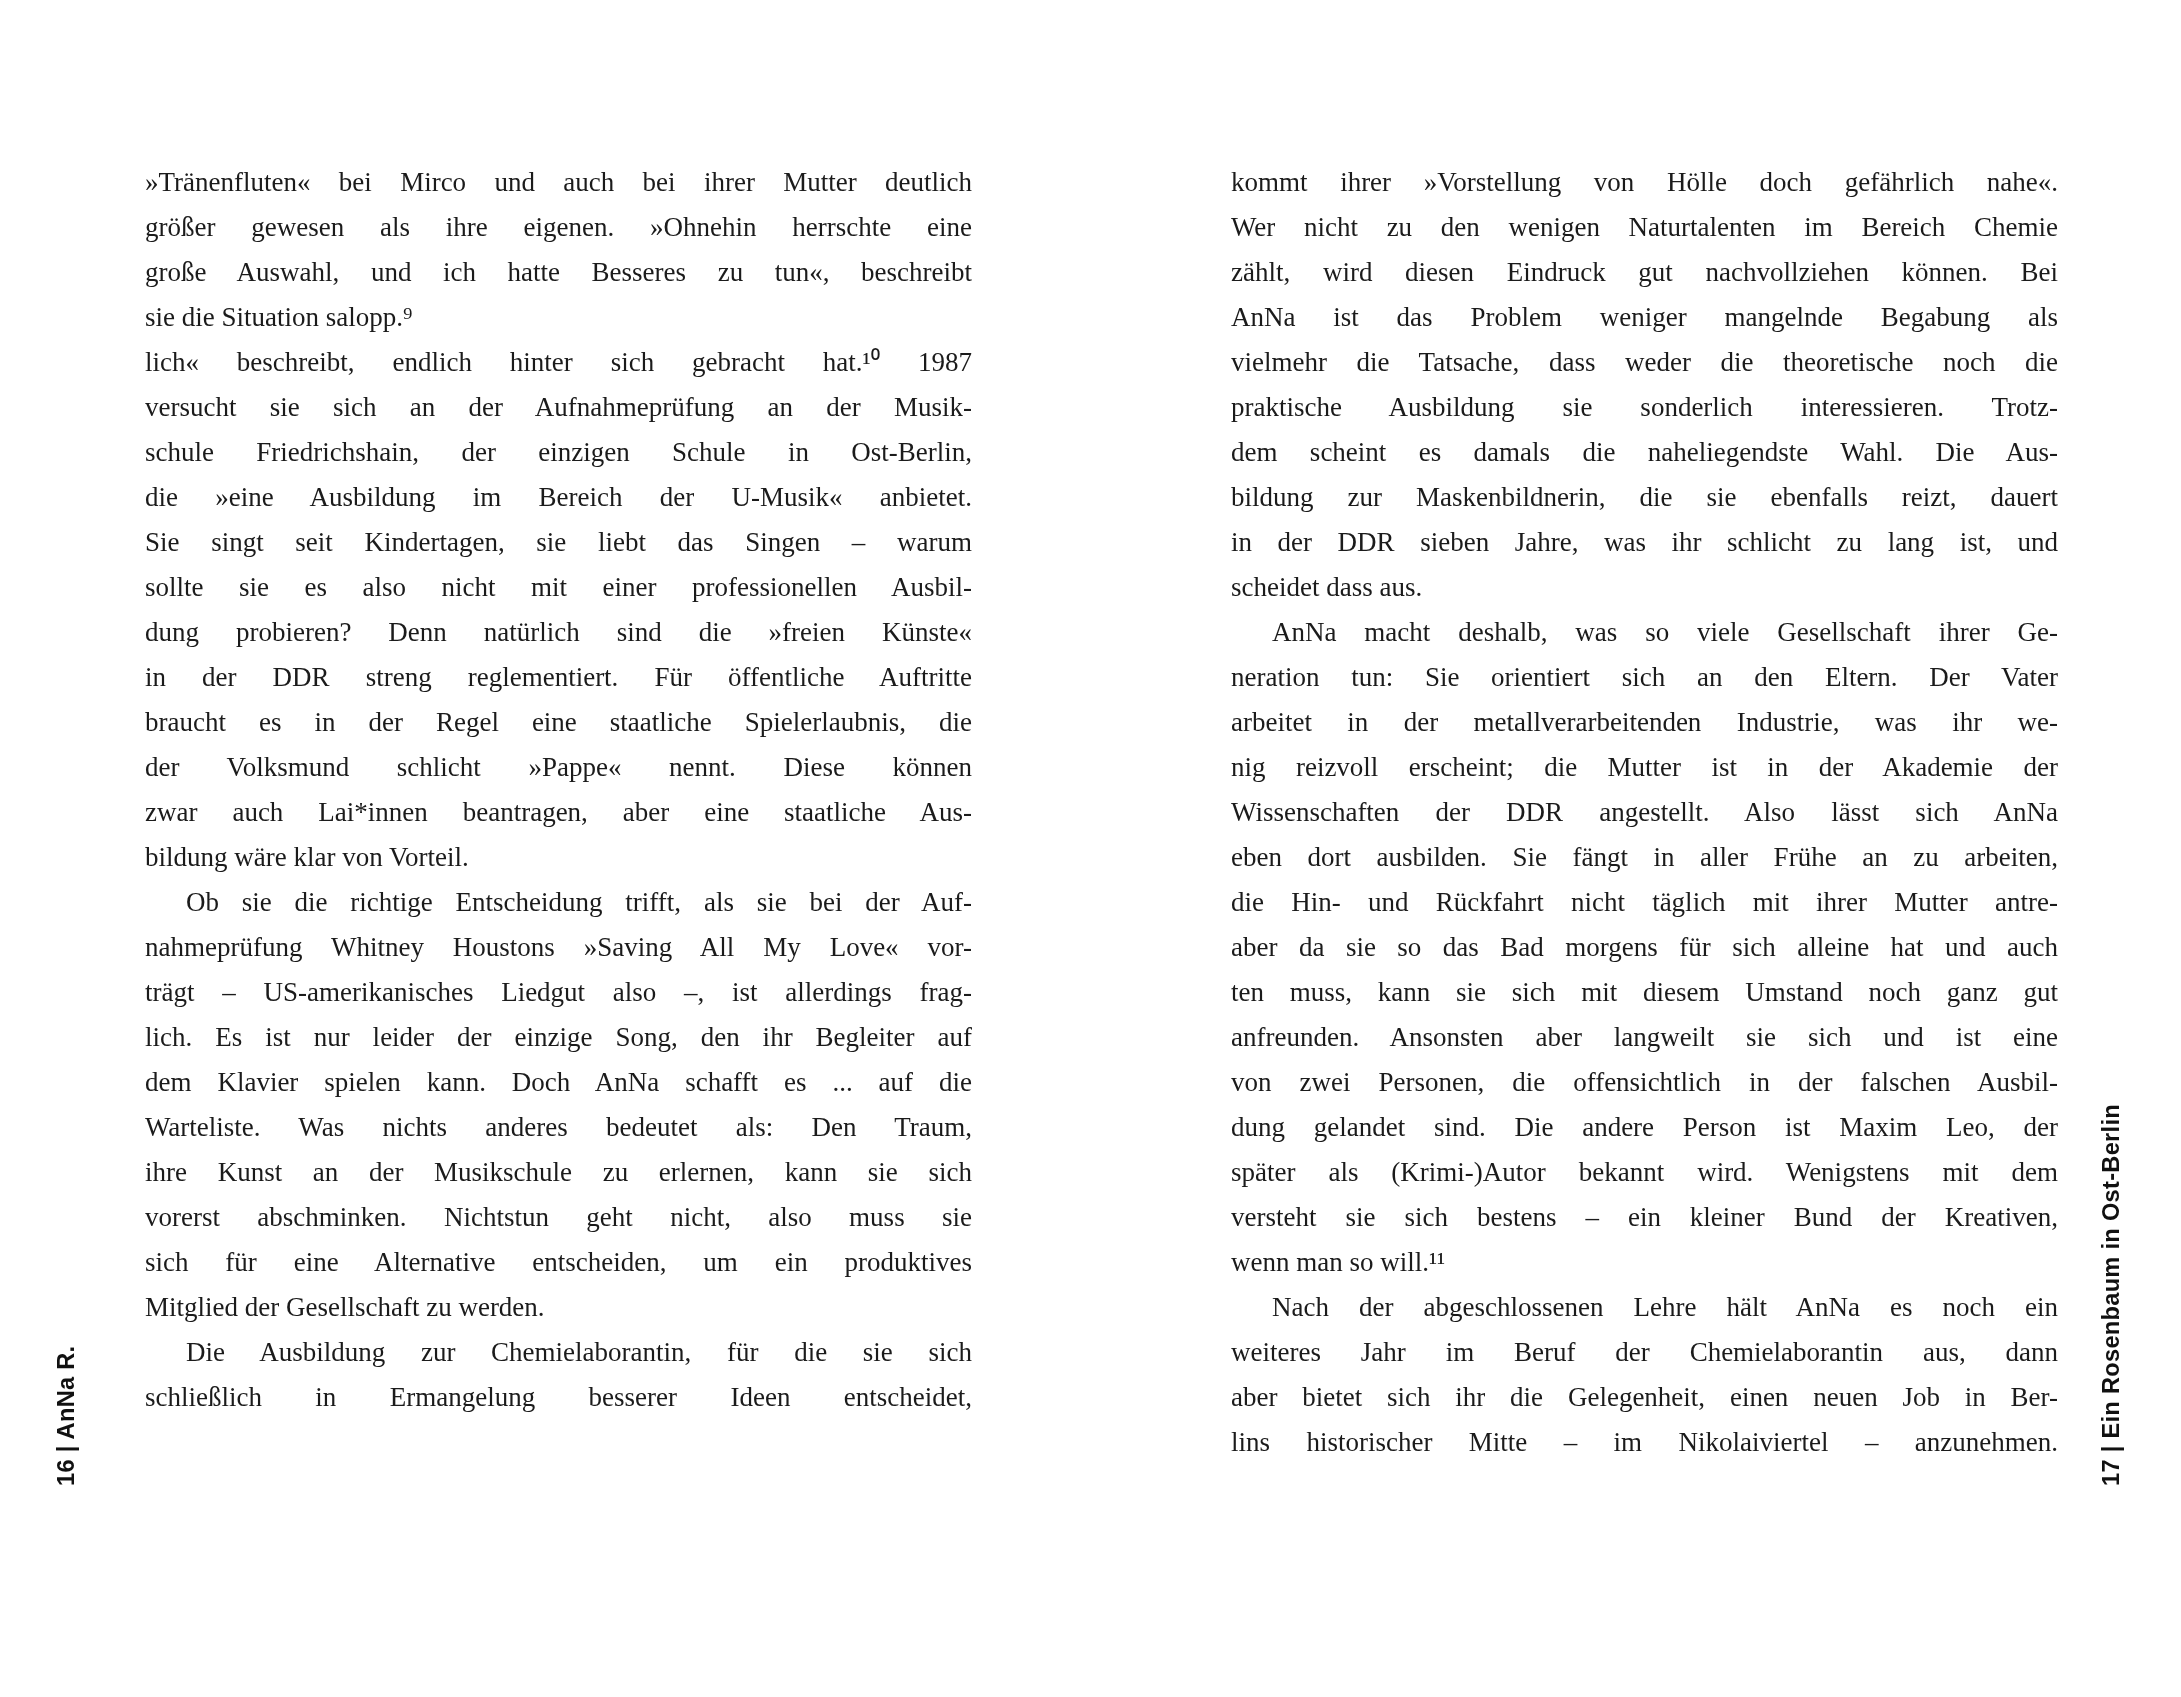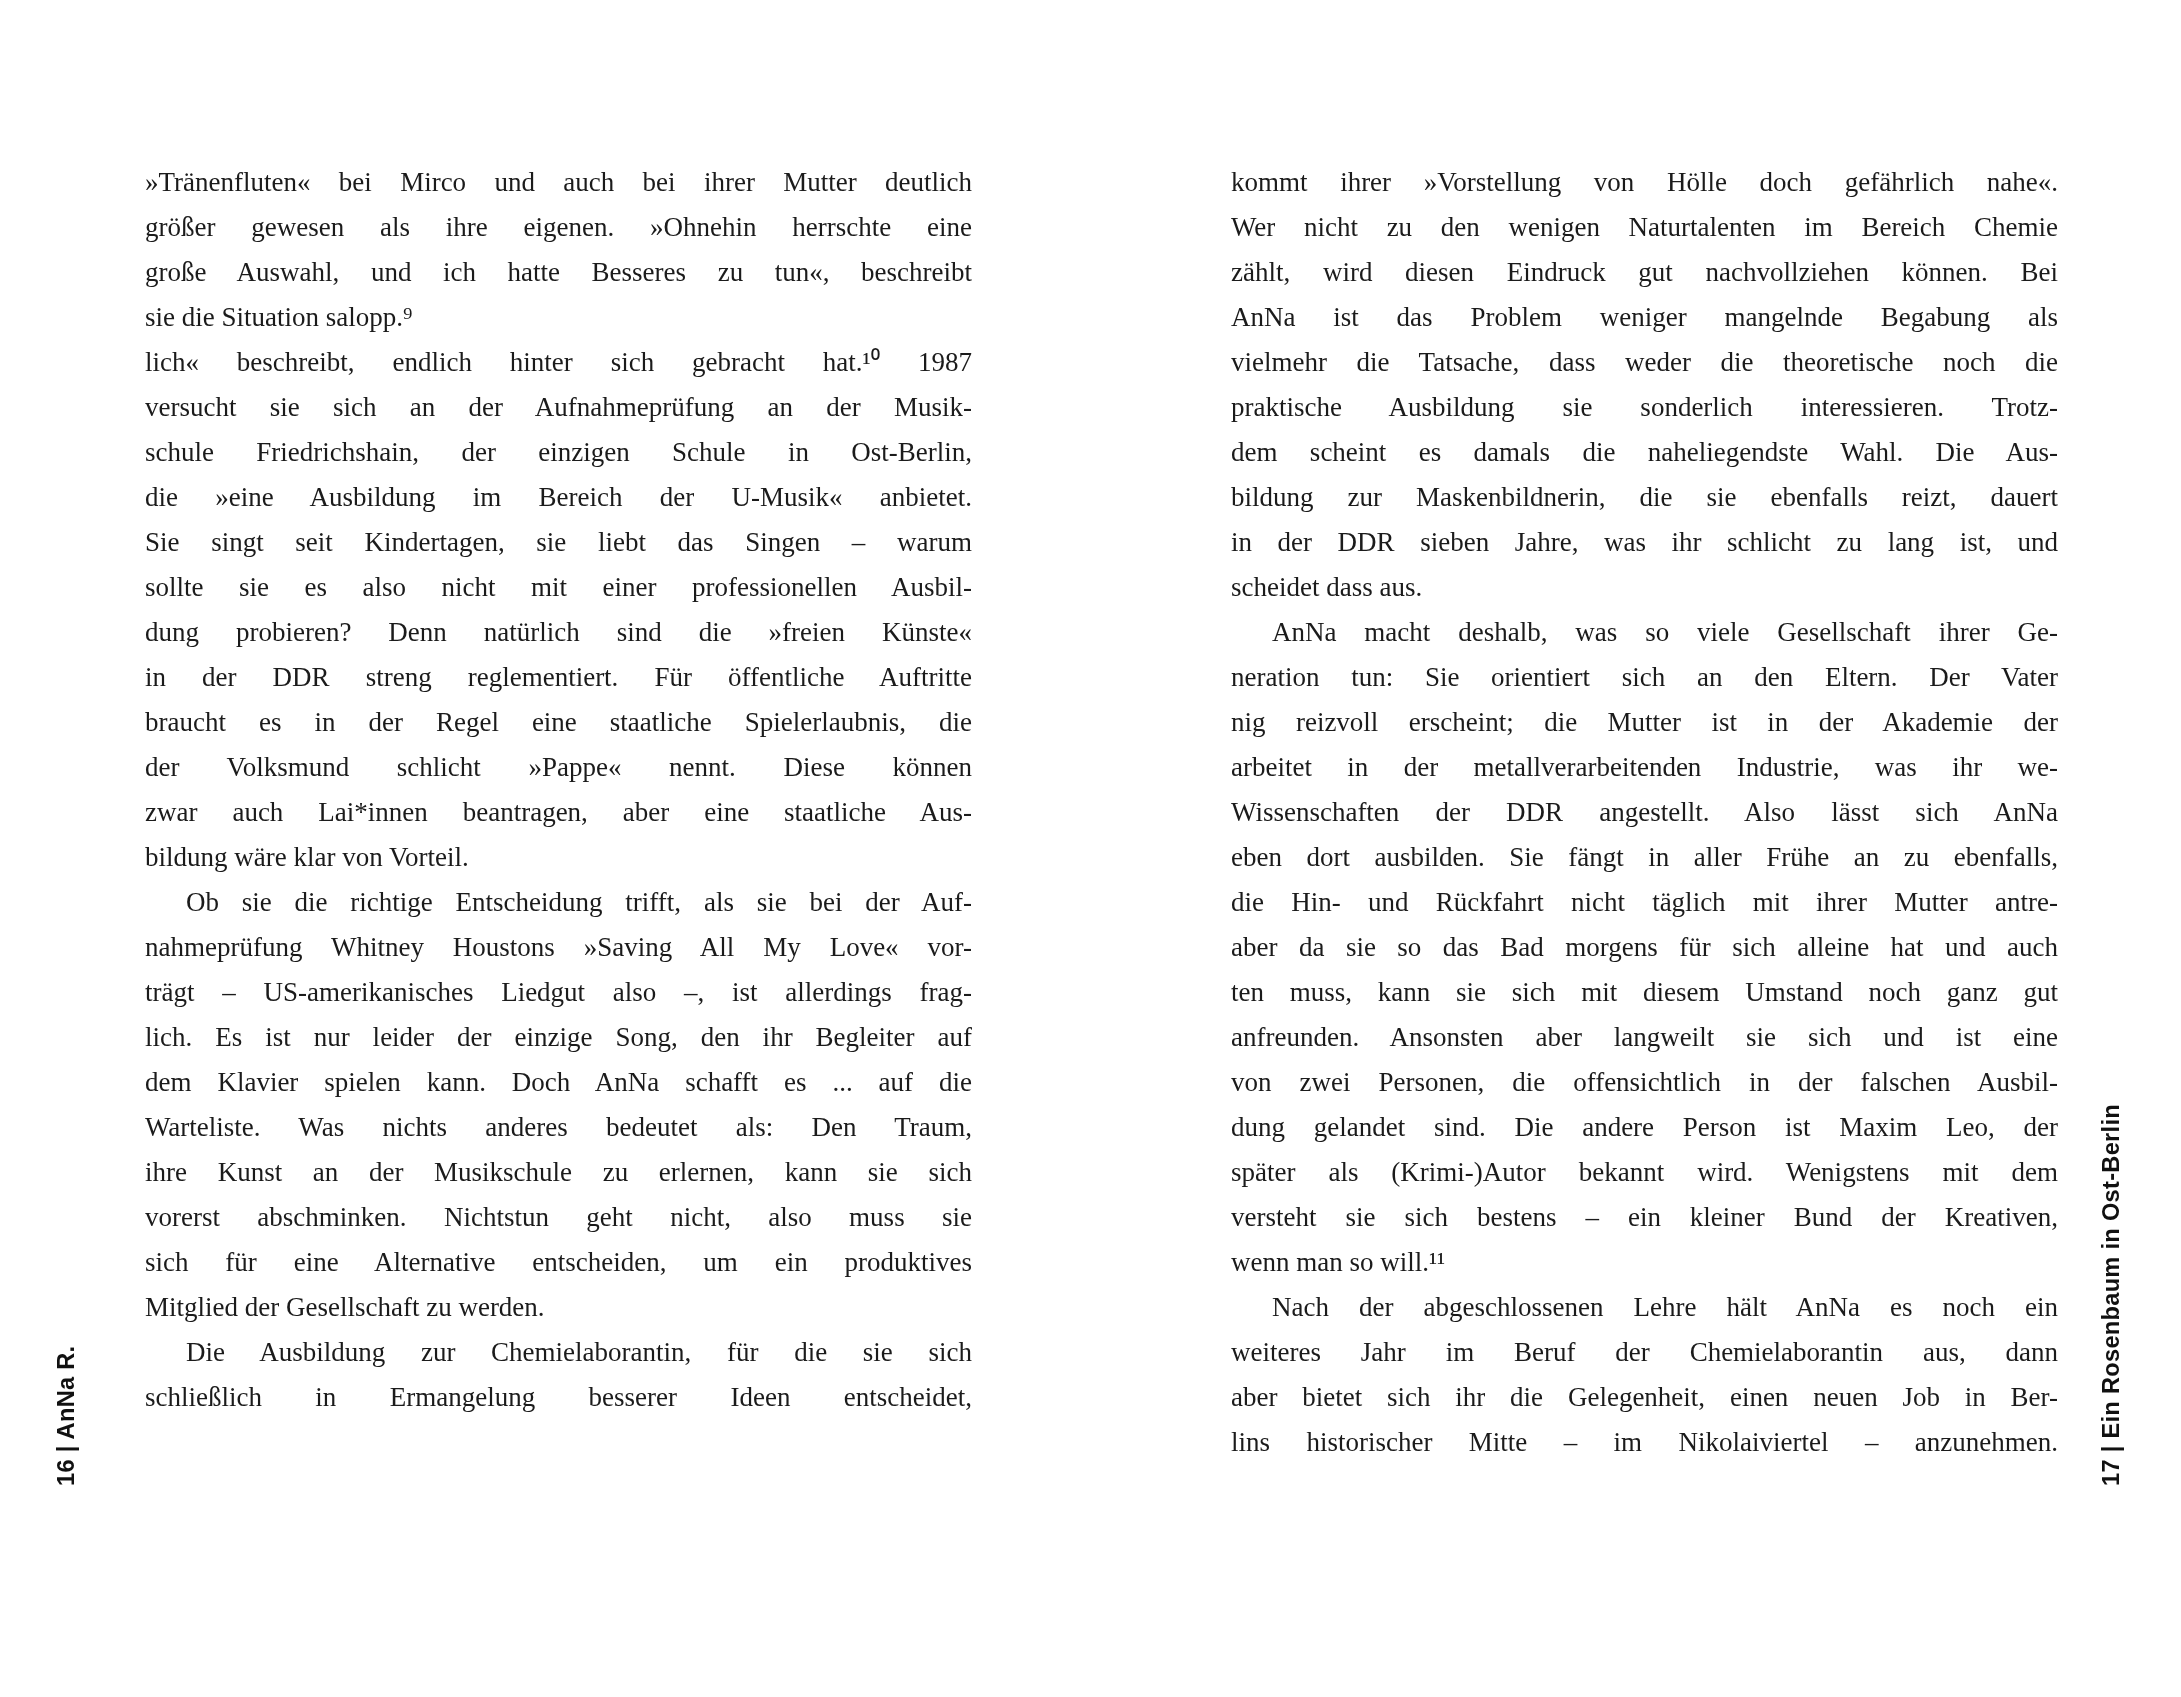--- a/index.html
+++ b/index.html
@@ -102,24 +102,24 @@
         <div class="line">zählt, wird diesen Eindruck gut nachvollziehen können. Bei</div>
         <div class="line">AnNa ist das Problem weniger mangelnde Begabung als</div>
         <div class="line">vielmehr die Tatsache, dass weder die theoretische noch die</div>
         <div class="line">praktische Ausbildung sie sonderlich interessieren. Trotz-</div>
         <div class="line">dem scheint es damals die naheliegendste Wahl. Die Aus-</div>
         <div class="line">bildung zur Maskenbildnerin, die sie ebenfalls reizt, dauert</div>
         <div class="line">in der DDR sieben Jahre, was ihr schlicht zu lang ist, und</div>
         <div class="line last">scheidet dass aus.</div>
         <div class="line indent">AnNa macht deshalb, was so viele Gesellschaft ihrer Ge-</div>
         <div class="line">neration tun: Sie orientiert sich an den Eltern. Der Vater</div>
+        <div class="line">arbeitet in der metallverarbeitenden Industrie, was ihr we-</div>
         <div class="line">nig reizvoll erscheint; die Mutter ist in der Akademie der</div>
-        <div class="line">arbeitet in der metallverarbeitenden Industrie, was ihr we-</div>
         <div class="line">Wissenschaften der DDR angestellt. Also lässt sich AnNa</div>
-        <div class="line">eben dort ausbilden. Sie fängt in aller Frühe an zu ebenfalls,</div>
+        <div class="line">eben dort ausbilden. Sie fängt in aller Frühe an zu arbeiten,</div>
         <div class="line">die Hin- und Rückfahrt nicht täglich mit ihrer Mutter antre-</div>
         <div class="line">aber da sie so das Bad morgens für sich alleine hat und auch</div>
         <div class="line">ten muss, kann sie sich mit diesem Umstand noch ganz gut</div>
         <div class="line">anfreunden. Ansonsten aber langweilt sie sich und ist eine</div>
         <div class="line">von zwei Personen, die offensichtlich in der falschen Ausbil-</div>
         <div class="line">dung gelandet sind. Die andere Person ist Maxim Leo, der</div>
         <div class="line">später als (Krimi-)Autor bekannt wird. Wenigstens mit dem</div>
         <div class="line">versteht sie sich bestens – ein kleiner Bund der Kreativen,</div>
         <div class="line last">wenn man so will.¹¹</div>
         <div class="line indent">Nach der abgeschlossenen Lehre hält AnNa es noch ein</div>

